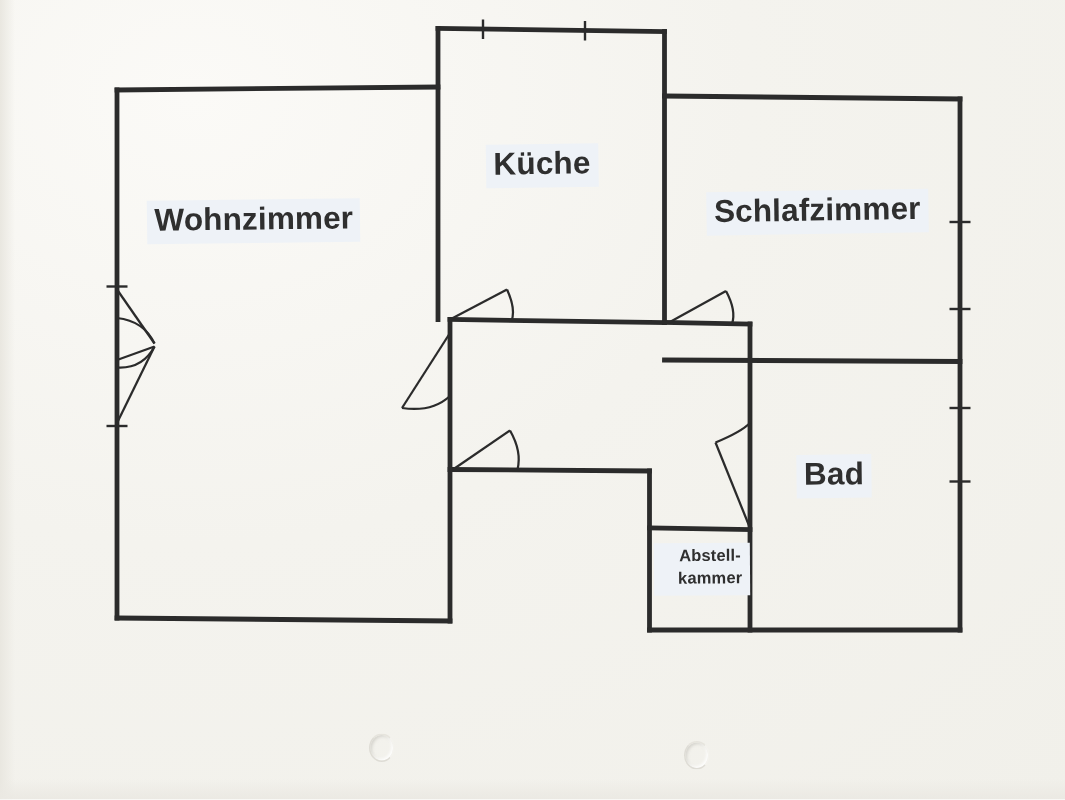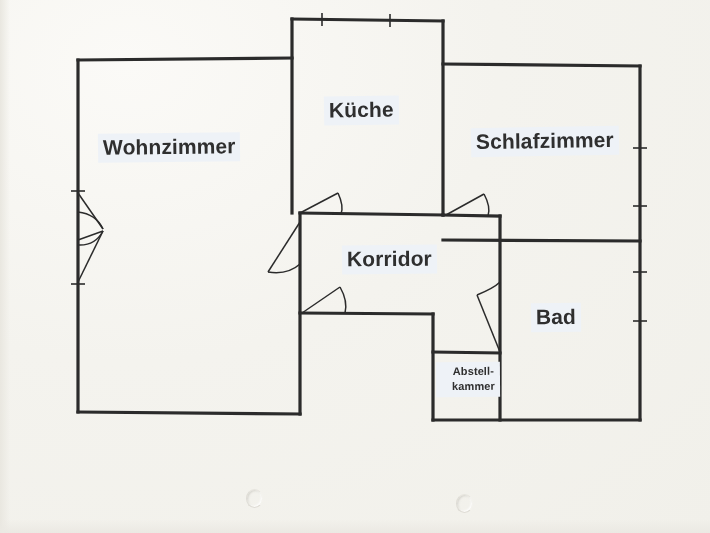--- a/index.html
+++ b/index.html
@@ -194,21 +194,20 @@
       </g>
     </g>
   </svg>
 
   <div class="room-label lbl-wohnzimmer">Wohnzimmer</div>
 
   <div class="room-label lbl-kueche">Küche</div>
 
   <div class="room-label lbl-schlafzimmer">Schlafzimmer</div>
 
-  <div class="room-label lbl-korridor">Korridor</div>
 
   <div class="room-label lbl-bad">Bad</div>
 
   <div class="room-label lbl-abstellkammer">Abstell-
 kammer</div>
 
   <div class="punch-hole" id="hole-left"></div>
   <div class="punch-hole" id="hole-right"></div>
 
 </div>

